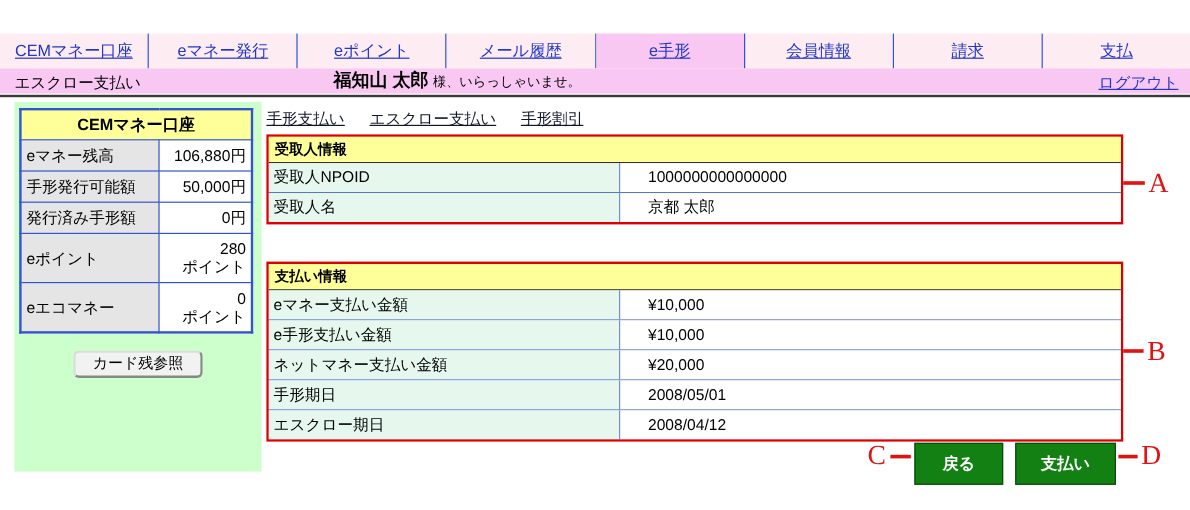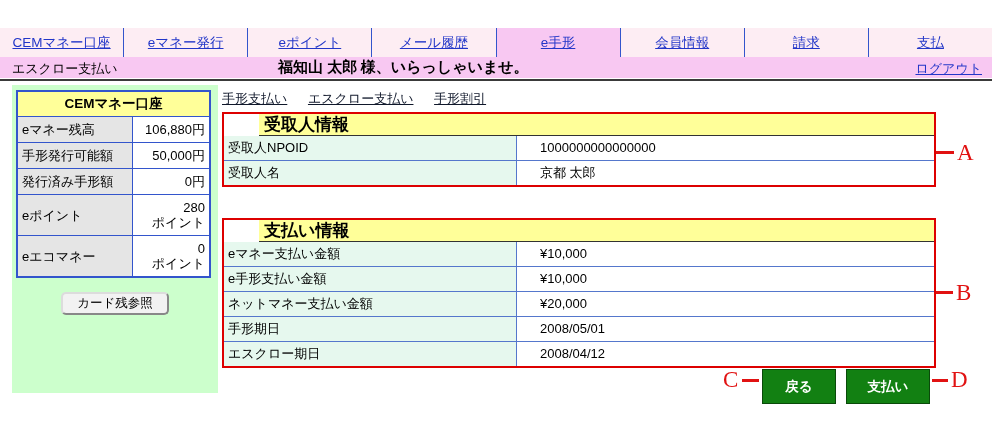--- a/index.html
+++ b/index.html
@@ -13,21 +13,21 @@
          border-right:1px solid #3355cc; cursor:pointer; }
   .tab:last-child { border-right:none; }
   .tab.active { background:#f8c8f2; }
   .tab span { color:#2236c8; text-decoration:underline; font-size:13.5px; white-space:nowrap; }
 
   
   .userbar { position:absolute; top:57px; left:0; width:992px; height:21px; background:#f8c8f2; }
   .page-title { position:absolute; left:12px; top:3px; font-size:13px; }
   .user-greet { position:absolute; left:278px; top:1px; white-space:nowrap; }
   .user-name { font-size:15px; font-weight:bold; }
-  .greeting { font-size:15px; font-weight:bold; }
+  .greeting { font-size:11px; font-weight:normal; }
   .logout { position:absolute; right:10px; top:3px; color:#2236c8; text-decoration:underline; cursor:pointer; }
   .hr-dark { position:absolute; top:79px; left:0; width:992px; height:2px; background:#3a3a3a; }
 
   
   .sidebar { position:absolute; left:12px; top:85px; width:206px; height:308px; background:#ccffcc; }
   .side-table { position:absolute; left:4px; top:5px; width:195px;
                 border-collapse:collapse; background:#fff; font-size:13px; }
   .side-table th, .side-table td { border:1px solid #3355cc; }
   .side-table { border:2px solid #3355cc; }
   .side-table th { background:#ffff99; font-weight:bold; text-align:center; padding:3px 2px; font-size:13.5px; }
@@ -43,21 +43,21 @@
   
   .mainlinks { position:absolute; left:222px; top:90px; white-space:nowrap; }
   .mainlinks span { color:#0f172a; text-decoration:underline; margin-right:17px; cursor:pointer; }
 
   
   .panel { position:absolute; left:222px; width:714px; border:2px solid #dd0000;
            background:#fff; box-sizing:border-box; }
   .panel-recipient { top:112px; }
   .panel-payment { top:218px; }
   .panel-header { background:#ffff99; font-weight:bold; padding:2px 5px; line-height:17px;
-                  border-bottom:1px solid #333; font-size:17px;margin-left:35px; }
+                  border-bottom:1px solid #333; font-size:12px; }
   .prow { display:flex; }
   .prow + .prow { border-top:1px solid #5577cc; }
   .prow .lbl { width:284px; background:#e6f8ee; padding:4px 4px; line-height:16px;
                border-right:1px solid #5577cc; flex:none; }
   .prow .val { flex:1; background:#fff; padding:4px 4px 4px 23px; line-height:16px; }
 
   
   .act-btn { position:absolute; top:369px; height:35px; background:#128012; color:#fff;
              font-weight:bold; font-size:13.5px; border:1px solid #0a4a0a;
              font-family:inherit; cursor:pointer; padding:0; }

